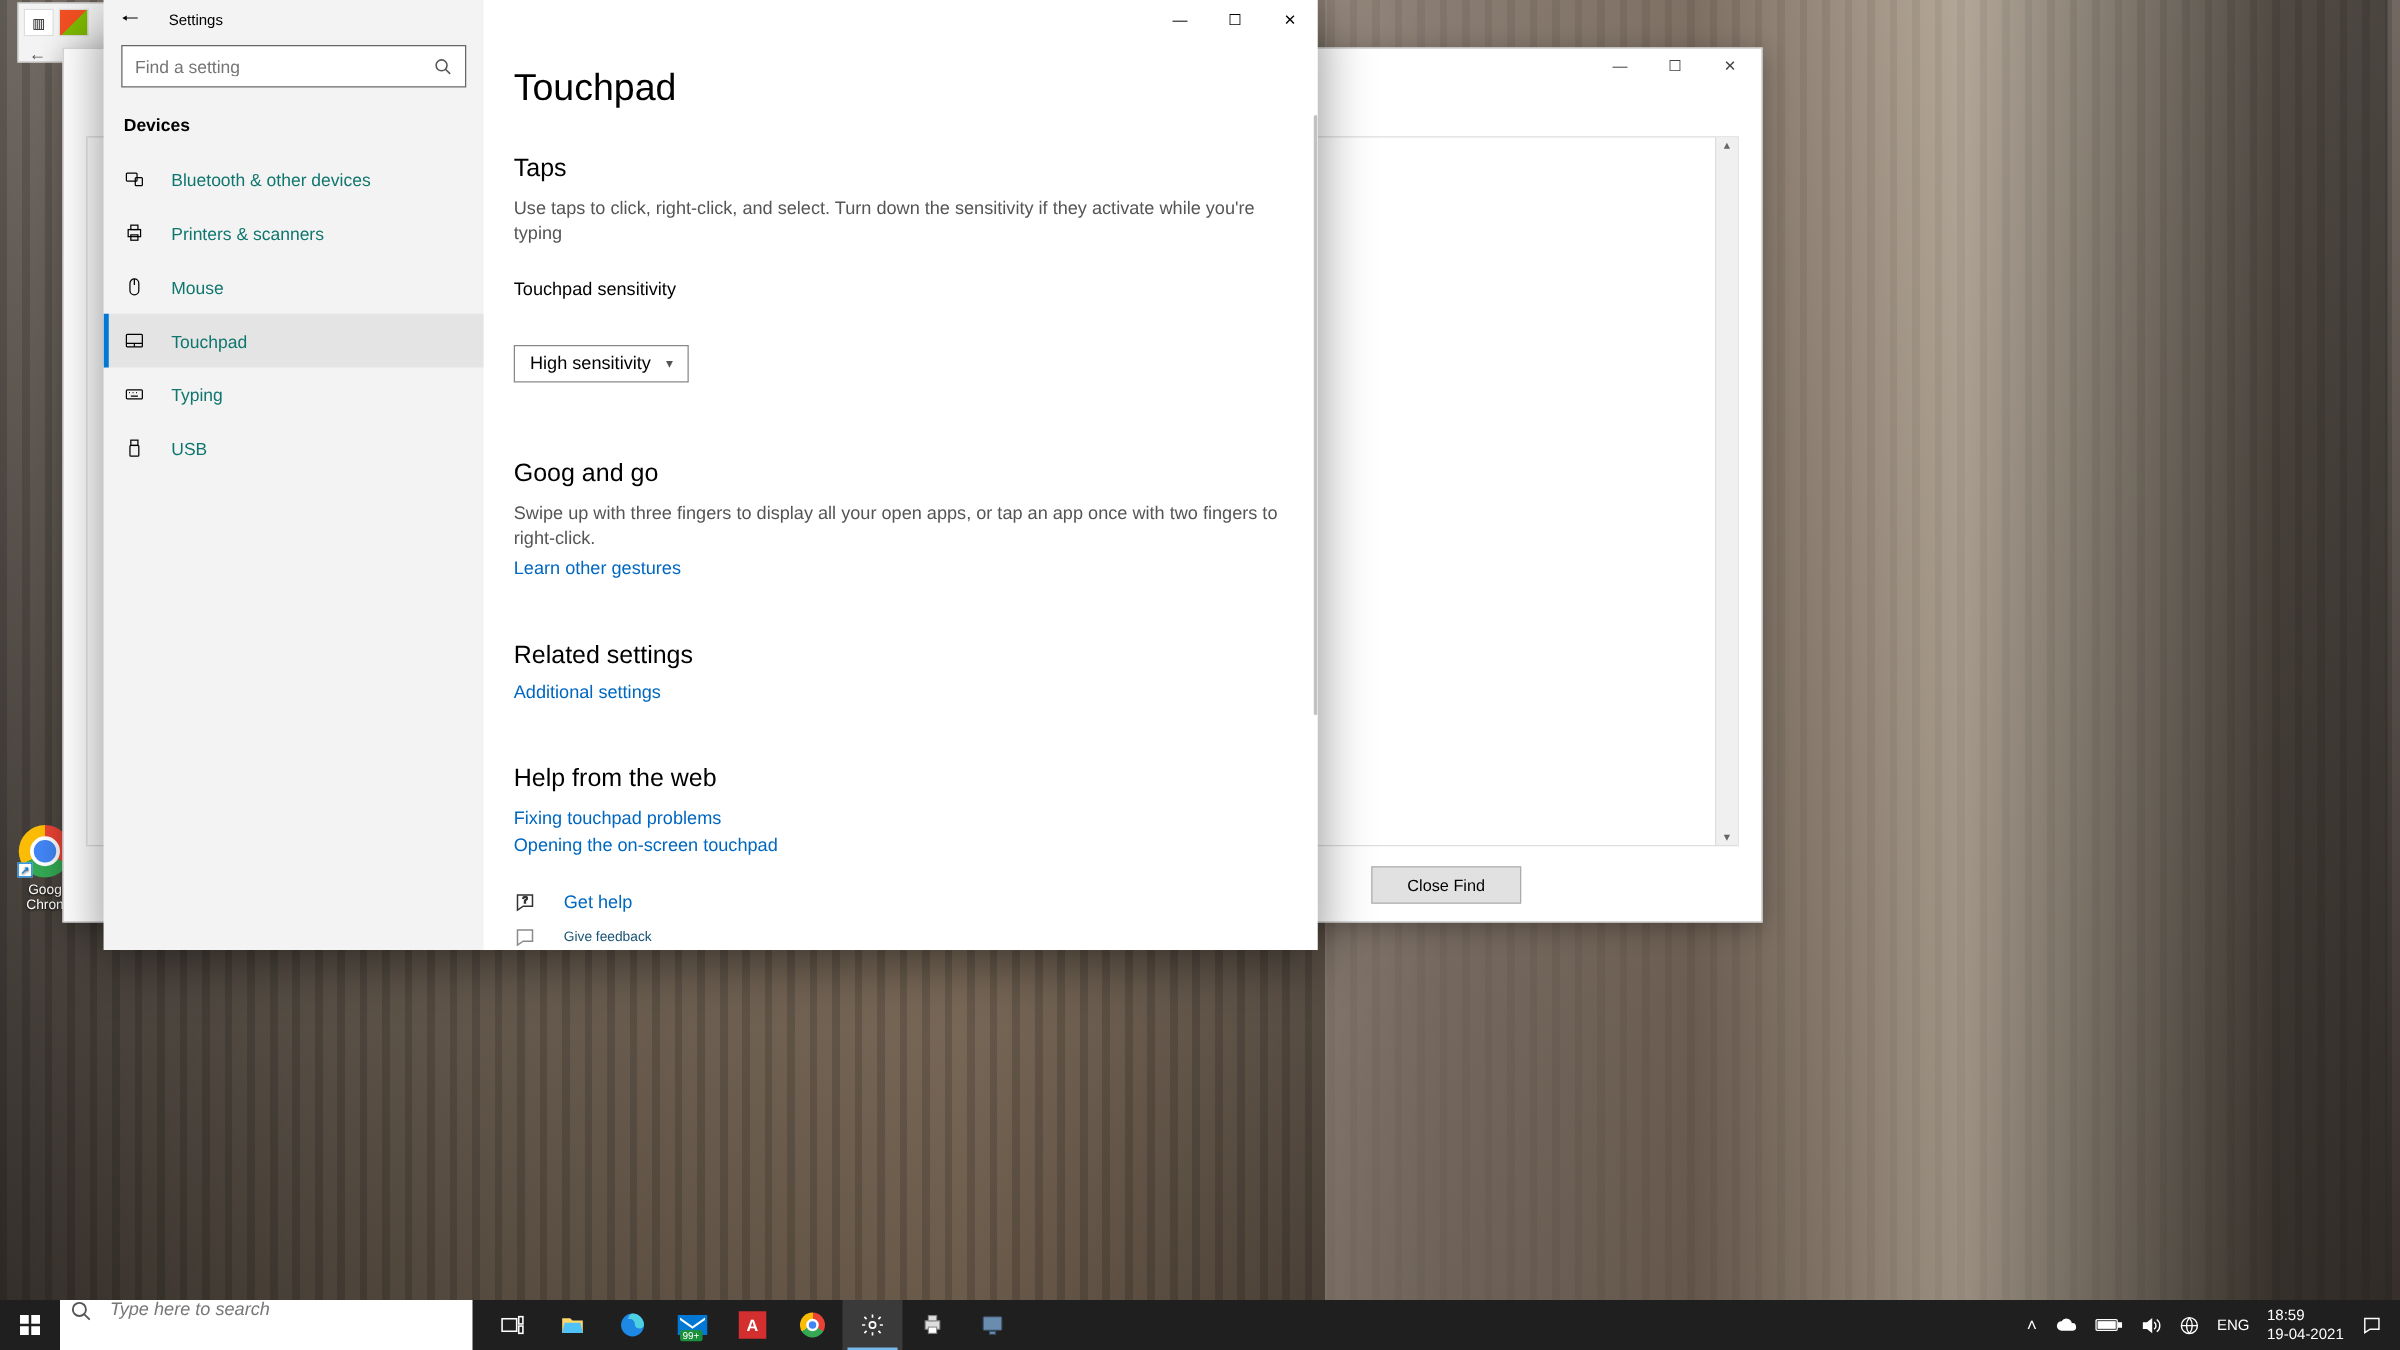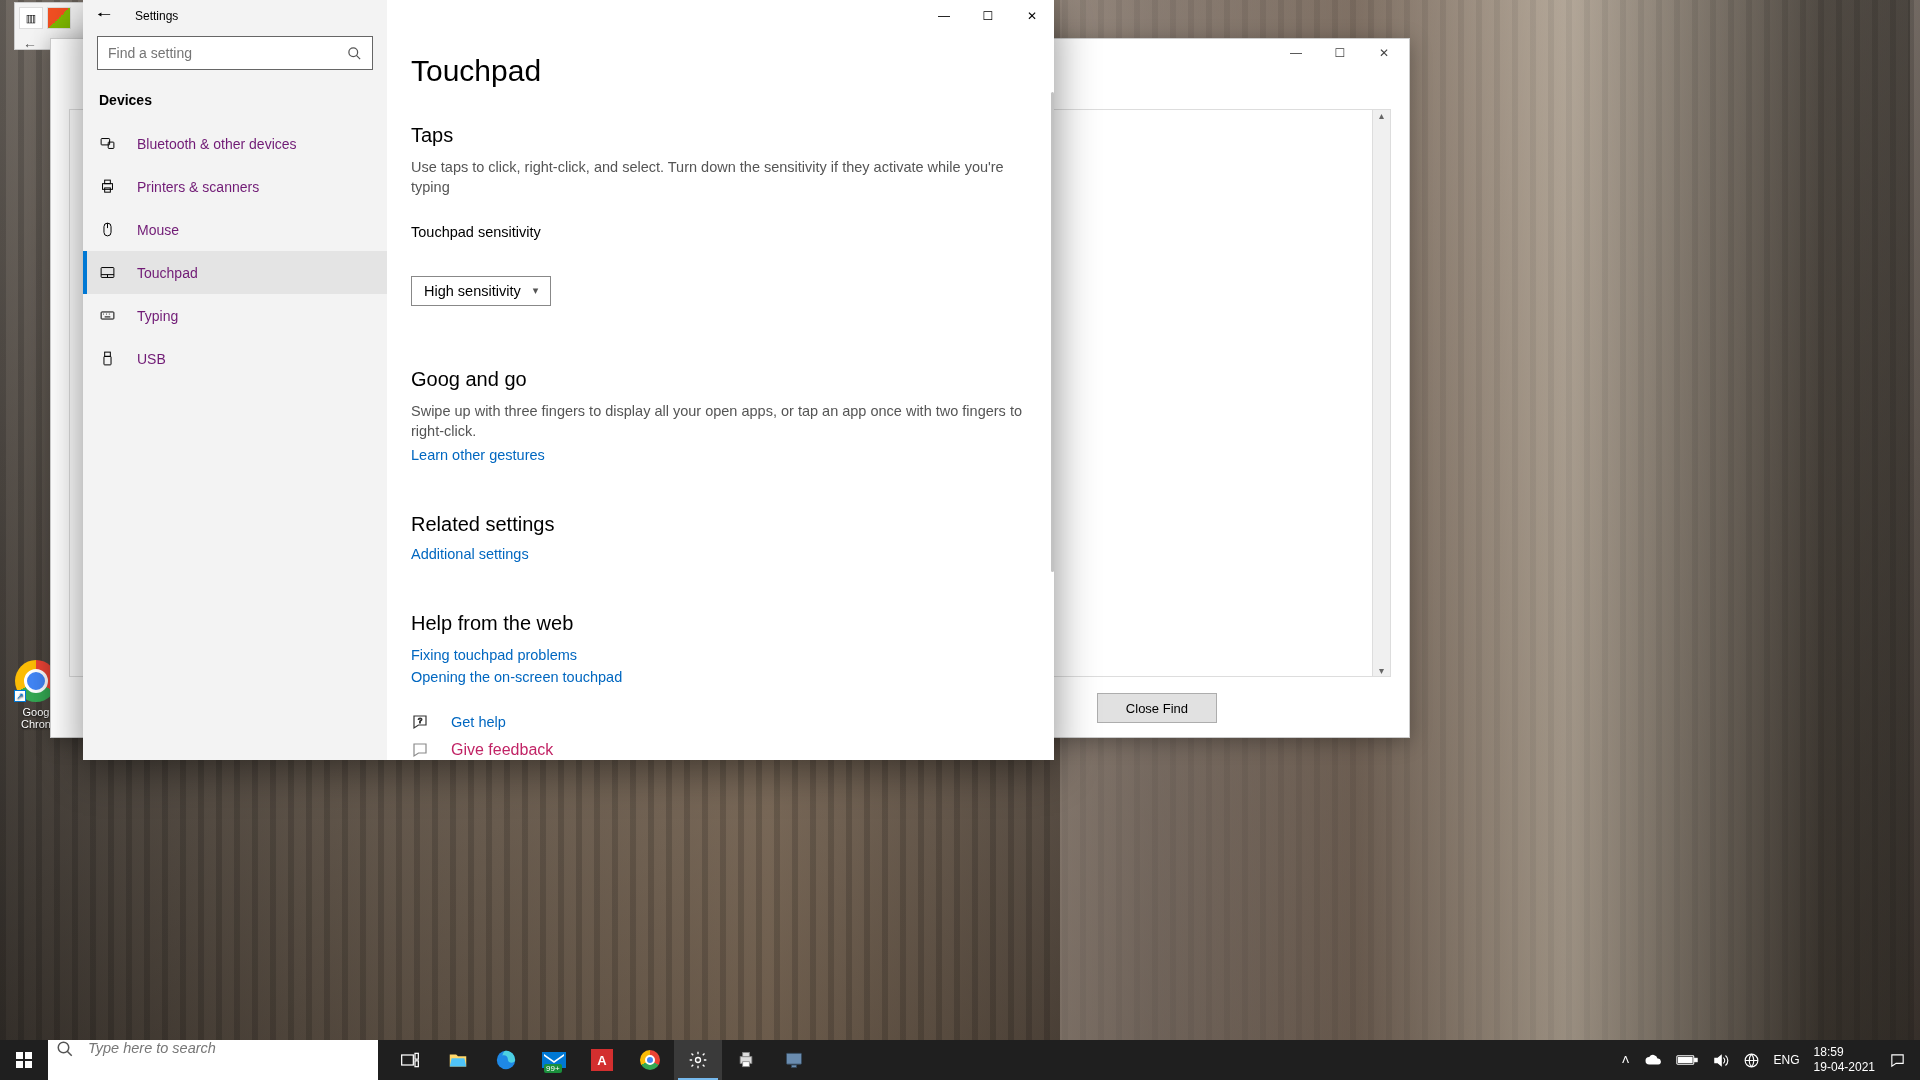--- a/index.html
+++ b/index.html
@@ -38,39 +38,39 @@
 .settings-main { flex: 1; background: #fff; position: relative; overflow: hidden; }
 .titlebar-right { position: absolute; right: 0; top: 0; height: 32px; display: flex; }
 .titlebar-right div { width: 44px; display: flex; align-items: center; justify-content: center; font-size: 12px; color: #000; }
 .main-scroll { position:absolute; right:0; top:92px; width:3px; height:480px; background:#c2c2c2; border-radius:2px; }
 
 .side-home { display:flex; align-items:center; gap:18px; padding:14px 0 14px 16px; font-size:15px; color:#000; }
 .search-box { margin:4px 14px 14px; height:34px; border:1px solid #666; background:#fff; display:flex; align-items:center; padding:0 10px; font-size:14px; color:#666; position:relative; }
 .search-box input { border:none; outline:none; flex:1; font-size:14px; background:transparent; }
 .search-box .sicon { font-size:14px; color:#444; }
 .side-section { padding:8px 16px 14px; font-size:14px; font-weight:600; color:#000; }
-.side-item { display:flex; align-items:center; gap:20px; padding:13px 0 13px 16px; font-size:14px; color:#701a75; position:relative; }
+.side-item { display:flex; align-items:center; gap:20px; padding:13px 0 13px 16px; font-size:14px; color:#0f766e; position:relative; }
 .side-item .icon { width:18px; text-align:center; font-size:15px; }
 .side-item.active { background:#e4e4e4; }
 .side-item.active::before { content:""; position:absolute; left:0; top:0; bottom:0; width:4px; background:#0078d4; }
 
 .main-content { padding: 54px 24px 0 24px; color: #000; height:100%; overflow:hidden; }
 .page-title { font-size: 30px; font-weight: 400; margin-bottom: 36px; }
 .section-h { font-size: 20px; font-weight: 400; margin-bottom: 10px; margin-top:26px; }
 .section-h:first-of-type { margin-top:0; }
 .section-p { font-size: 14.5px; color: #555; max-width: 620px; line-height: 1.4; }
 .field-label { font-size: 14.5px; color: #000; margin-top: 26px; margin-bottom: 8px; }
 .dropdown { display:inline-flex; align-items:center; gap:12px; border:1px solid #888; padding:6px 12px; font-size:14.5px;margin-top:28px; }
 .dropdown .chev { font-size:11px; color:#555; }
 .link { color:#0067c0; font-size:14.5px; margin-top:6px; display:block; }
 .help-row { display:flex; align-items:center; gap:22px; margin-top:28px; }
 .help-row .hicon { font-size:16px; color:#333; }
 .help-row .hlink { color:#0067c0; font-size:14.5px; }
 .feedback-row { display:flex; align-items:center; gap:22px; margin-top:10px; opacity:0.95; }
-.feedback-row .flink { color:#be185d; font-size:16px; }
+.feedback-row .flink { color:#0c4a6e; font-size:11px; }
 
 
 .taskbar { position:absolute; left:0; right:0; bottom:0; height:40px; background:#1f1f1f; display:flex; align-items:center; color:#fff; }
 .start-btn { width:48px; height:40px; display:flex; align-items:center; justify-content:center; }
 .win-logo { width:16px; height:16px; display:grid; grid-template-columns:1fr 1fr; grid-template-rows:1fr 1fr; gap:2px; }
 .win-logo span { background:#fff; }
 .search-bar { width:330px; height:40px; background:#fff; color:#777; display:flex; align-items:flex-start; padding-left:8px; gap:14px; font-size:14.5px;font-style:italic; }
 .task-icons { display:flex; align-items:center; height:24px; margin-left:8px; gap:0; }
 .task-icons .ti { width:48px; height:40px; display:flex; align-items:center; justify-content:center; font-size:18px; position:relative; }
 .task-icons .ti.active::after { content:""; position:absolute; bottom:0; left:4px; right:4px; height:2px; background:#76b9ed; }

